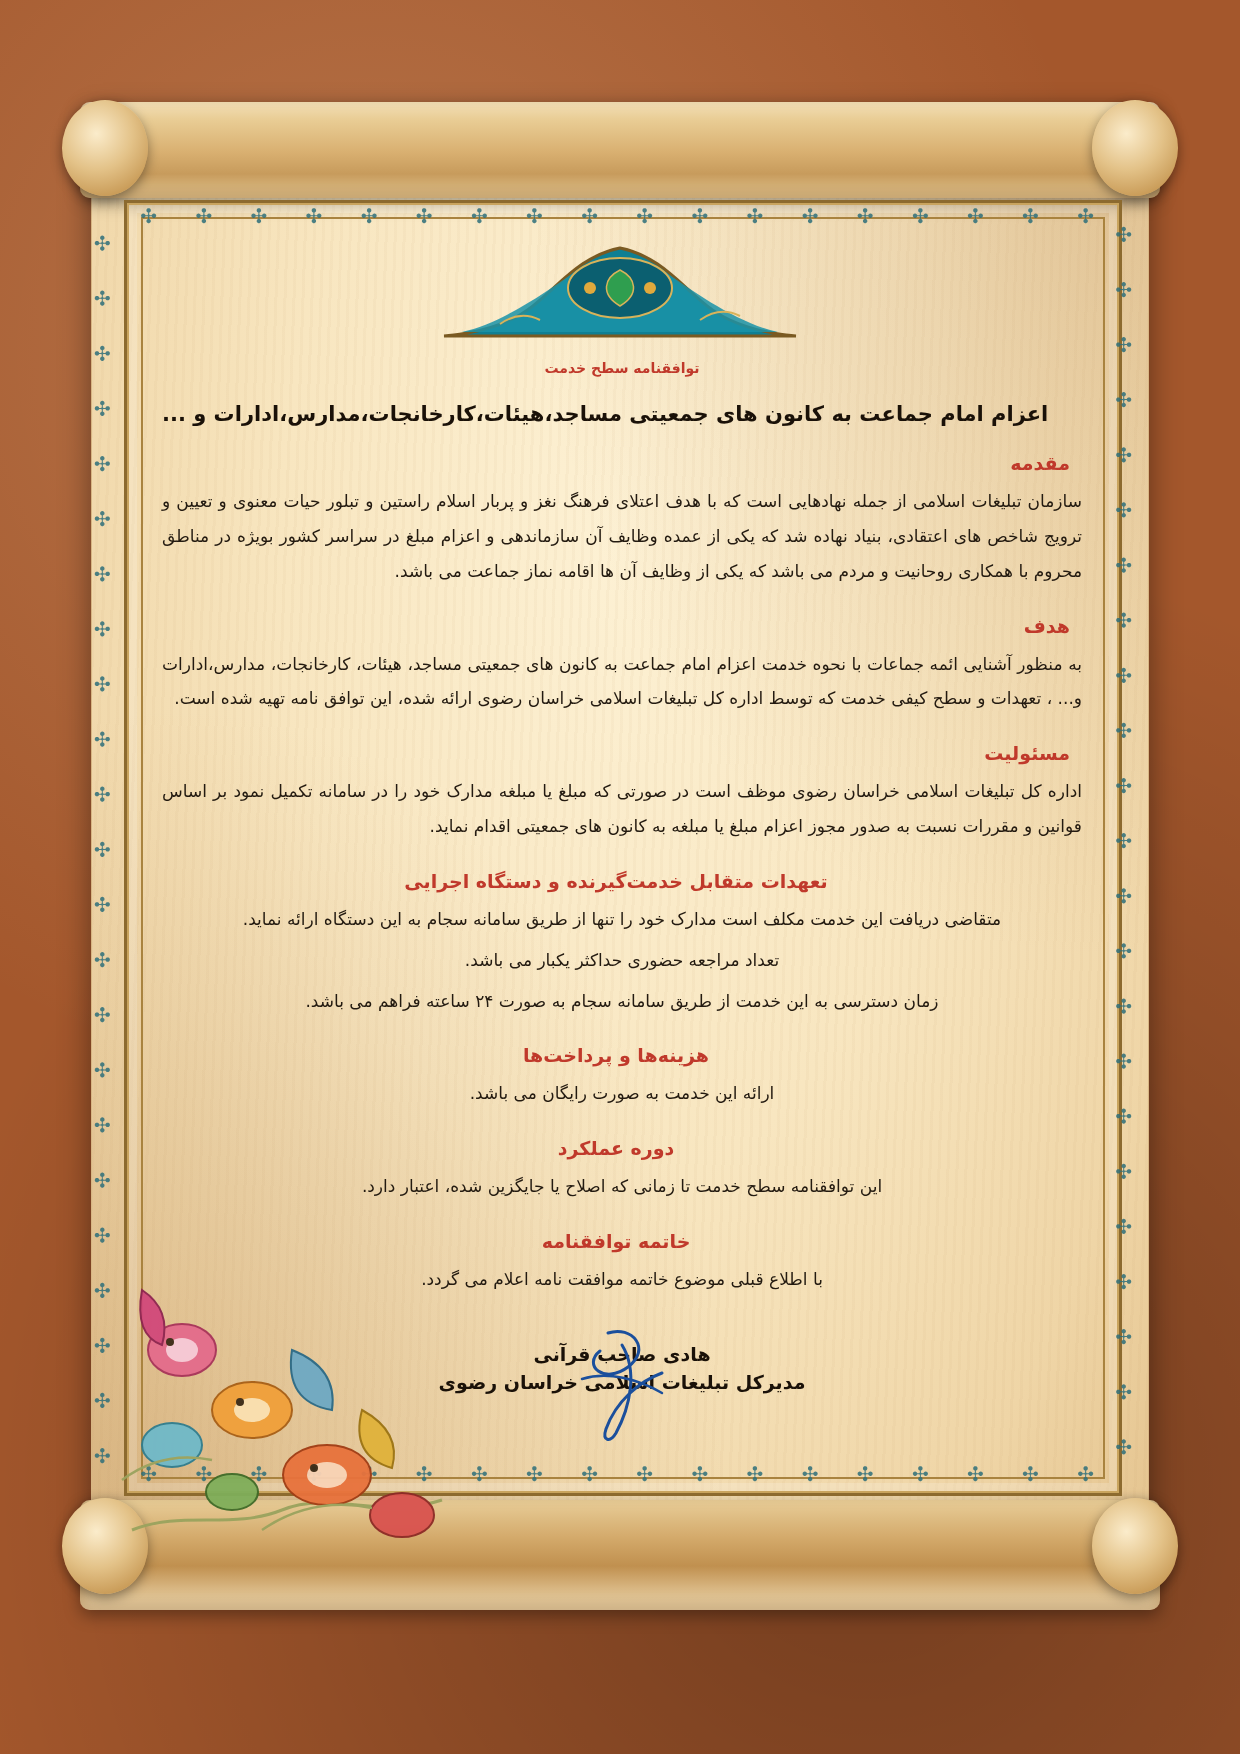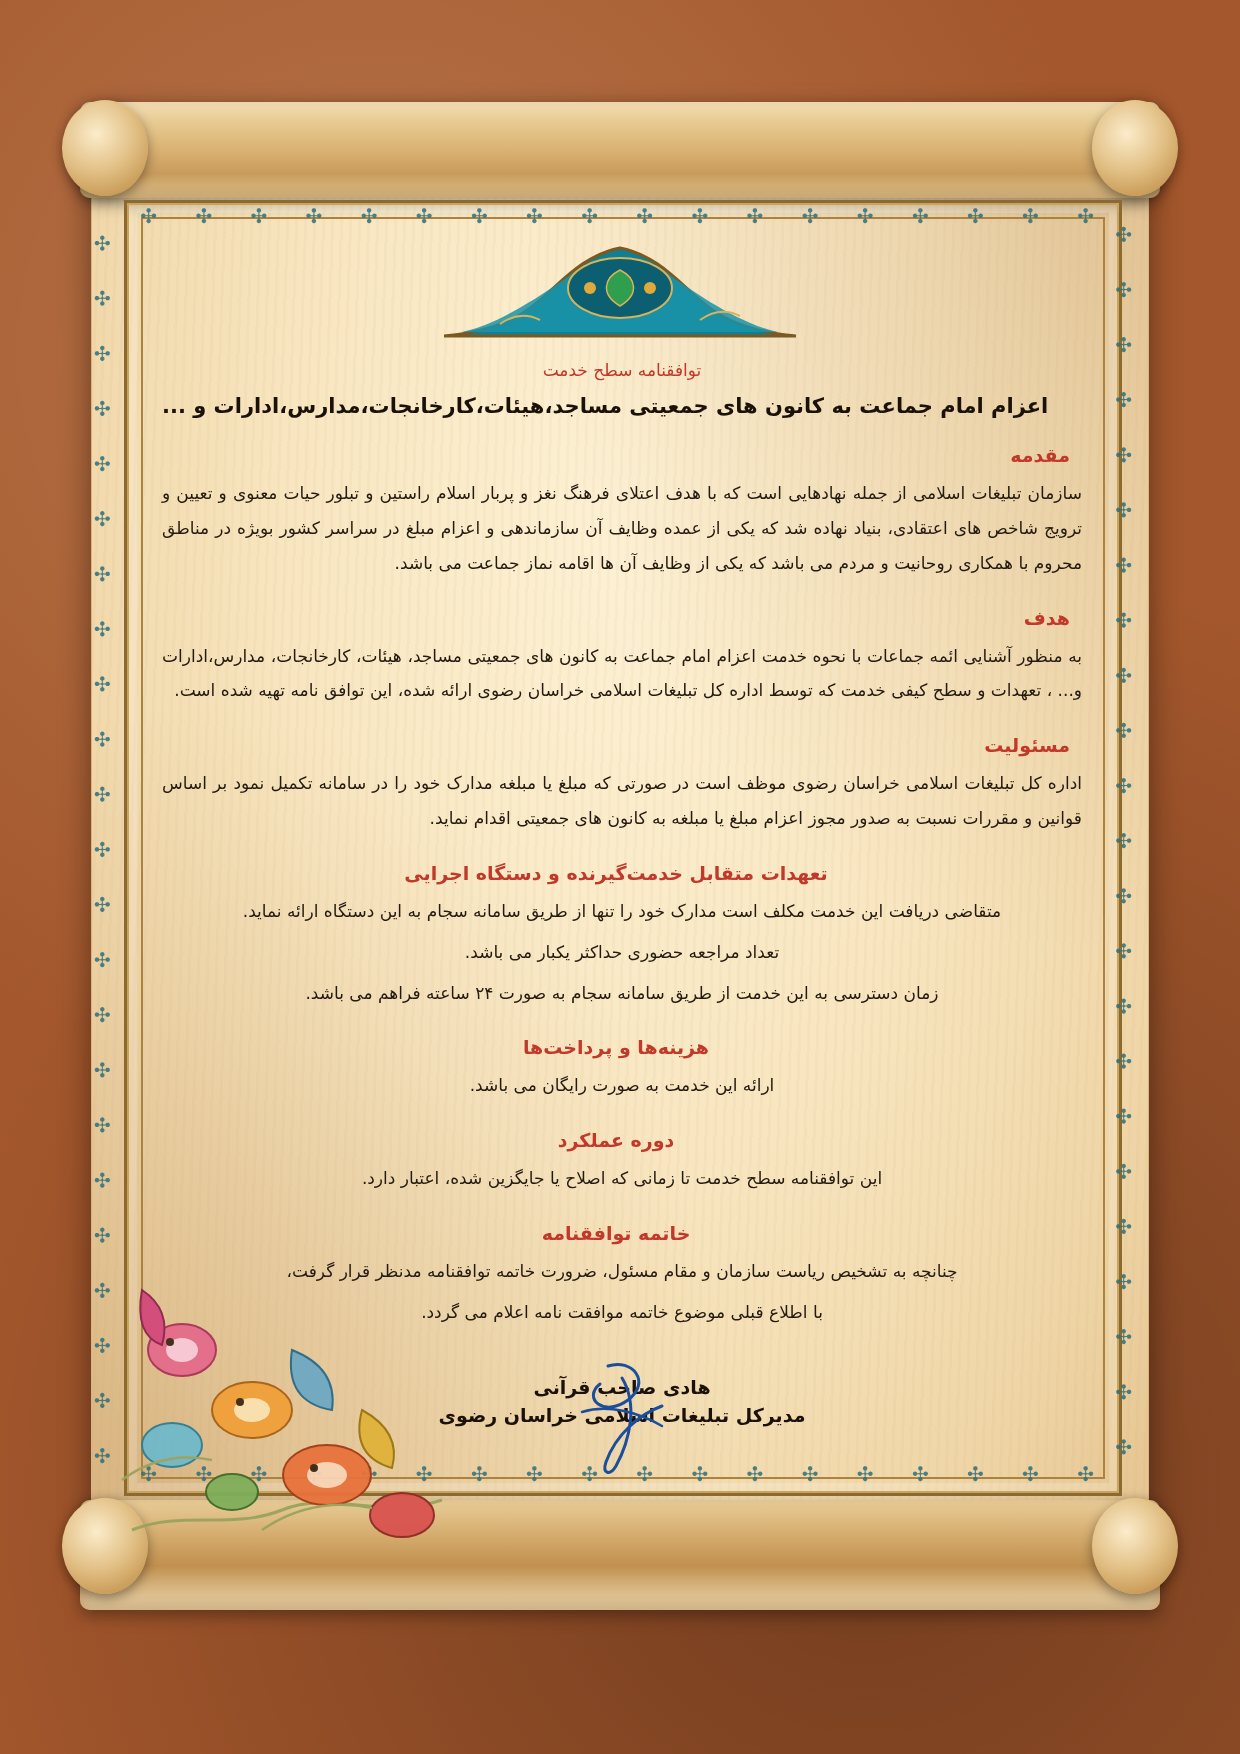--- a/index.html
+++ b/index.html
@@ -135,23 +135,23 @@
     left: 110px;
     top: 300px;
     width: 920px;
     direction: rtl;
     text-align: justify;
     color: #231a10;
   }
   .doc-title {
     text-align: center;
     color: #c0392b;
-    font-weight: normal;
-    font-size: 17px;
-    margin: 0 0 14px 0;
+    font-weight: bold;
+    font-size: 14px;
+    margin: 0 0 26px 0;
   }
   .doc-subtitle {
     text-align: left;
     color: #1a1108;
     font-weight: bold;
     font-size: 21px;
     margin: 0 0 22px 0;
   }
   h2.section {
     color: #c0392b;
@@ -288,21 +288,20 @@
       <p class="body center">تعداد مراجعه حضوری حداکثر یکبار می باشد.</p>
       <p class="body center">زمان دسترسی به این خدمت از طریق سامانه سجام به صورت ۲۴ ساعته فراهم می باشد.</p>
 
       <h2 class="section center">هزینه‌ها و پرداخت‌ها</h2>
       <p class="body center">ارائه این خدمت به صورت رایگان می باشد.</p>
 
       <h2 class="section center">دوره عملکرد</h2>
       <p class="body center">این توافقنامه سطح خدمت تا زمانی که اصلاح یا جایگزین شده، اعتبار دارد.</p>
 
       <h2 class="section center">خاتمه توافقنامه</h2>
-      <p class="body center">چنانچه به تشخیص ریاست سازمان و مقام مسئول، ضرورت خاتمه توافقنامه مدنظر قرار گرفت،</p>
       <p class="body center">با اطلاع قبلی موضوع خاتمه موافقت نامه اعلام می گردد.</p>
 
       <div class="signature">
         <div class="sign-mark">
           <svg viewBox="0 0 220 130" width="220" height="130">
             <path d="M96,18 C120,10 140,34 116,52 C92,70 70,50 88,36" stroke="#1b4f9c" stroke-width="3" fill="none" stroke-linecap="round"></path>
             <path d="M110,30 C126,56 118,92 104,118 C98,128 90,126 94,114 C104,86 128,66 150,58" stroke="#1b4f9c" stroke-width="3" fill="none" stroke-linecap="round"></path>
             <path d="M70,64 C96,56 126,64 150,78" stroke="#1b4f9c" stroke-width="2.5" fill="none" stroke-linecap="round"></path>
           </svg>
         </div>

